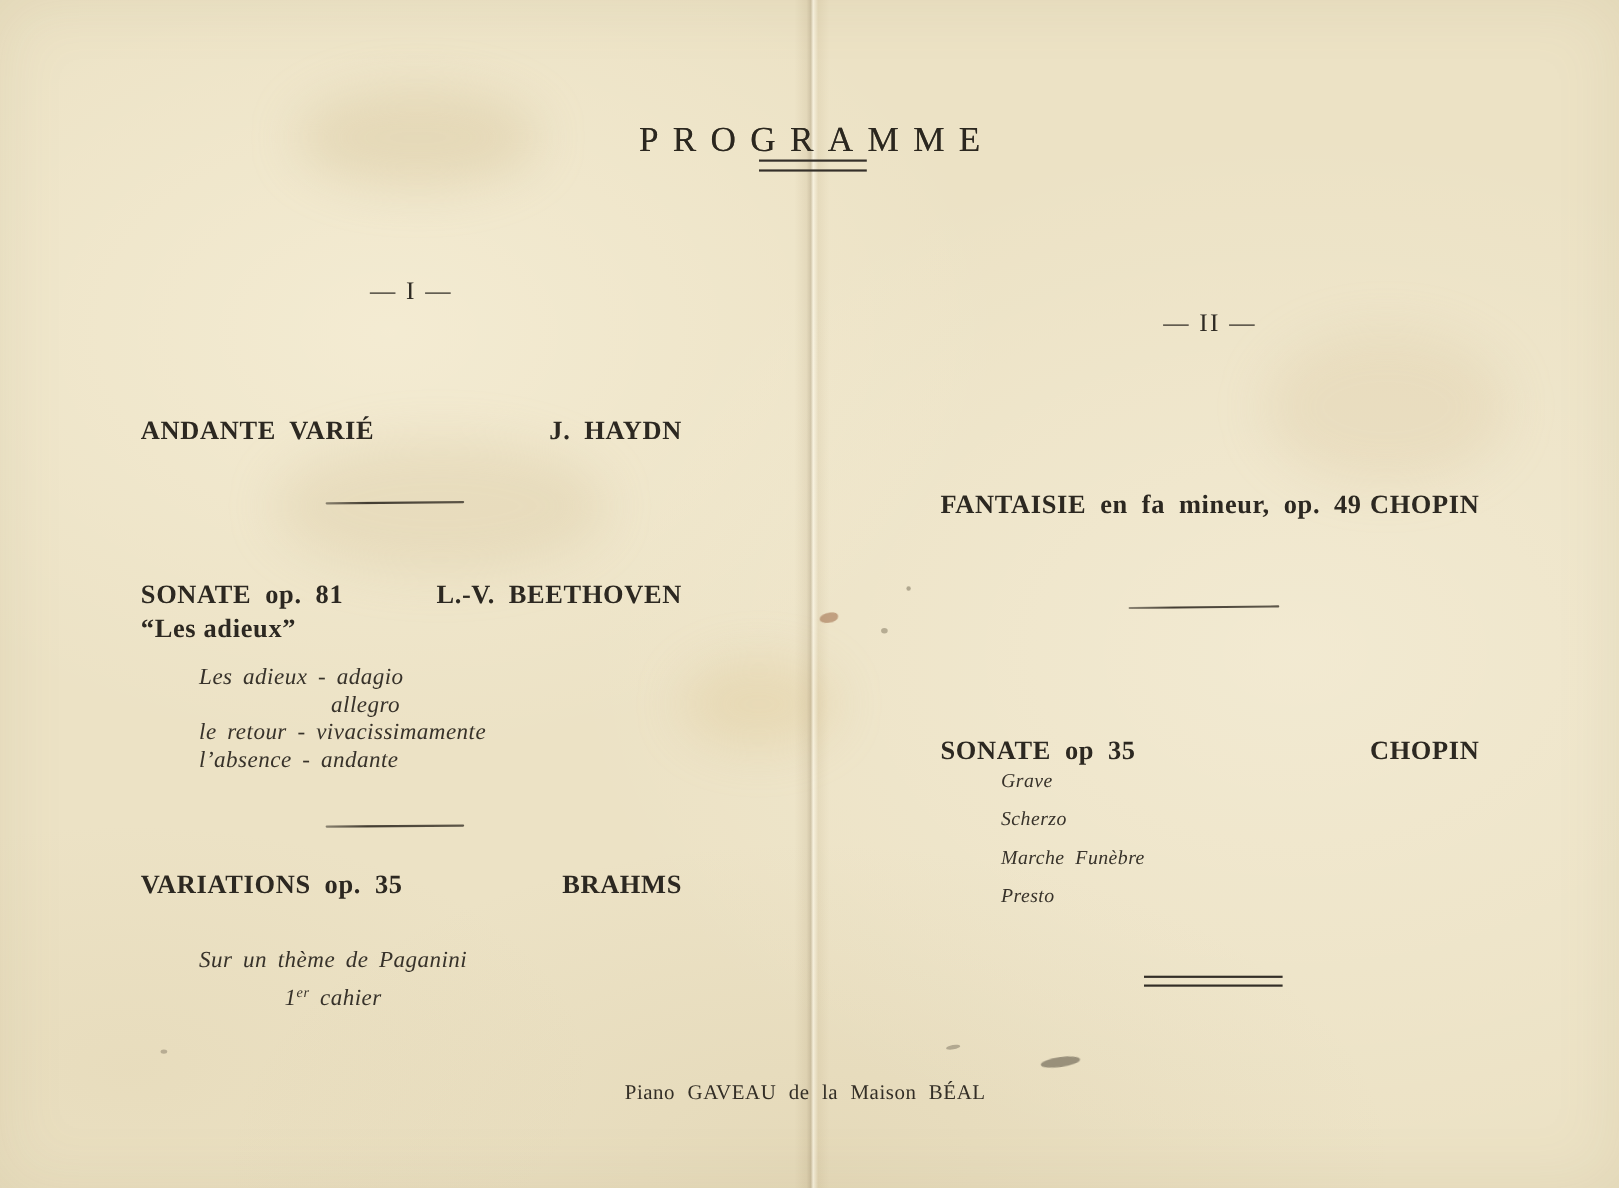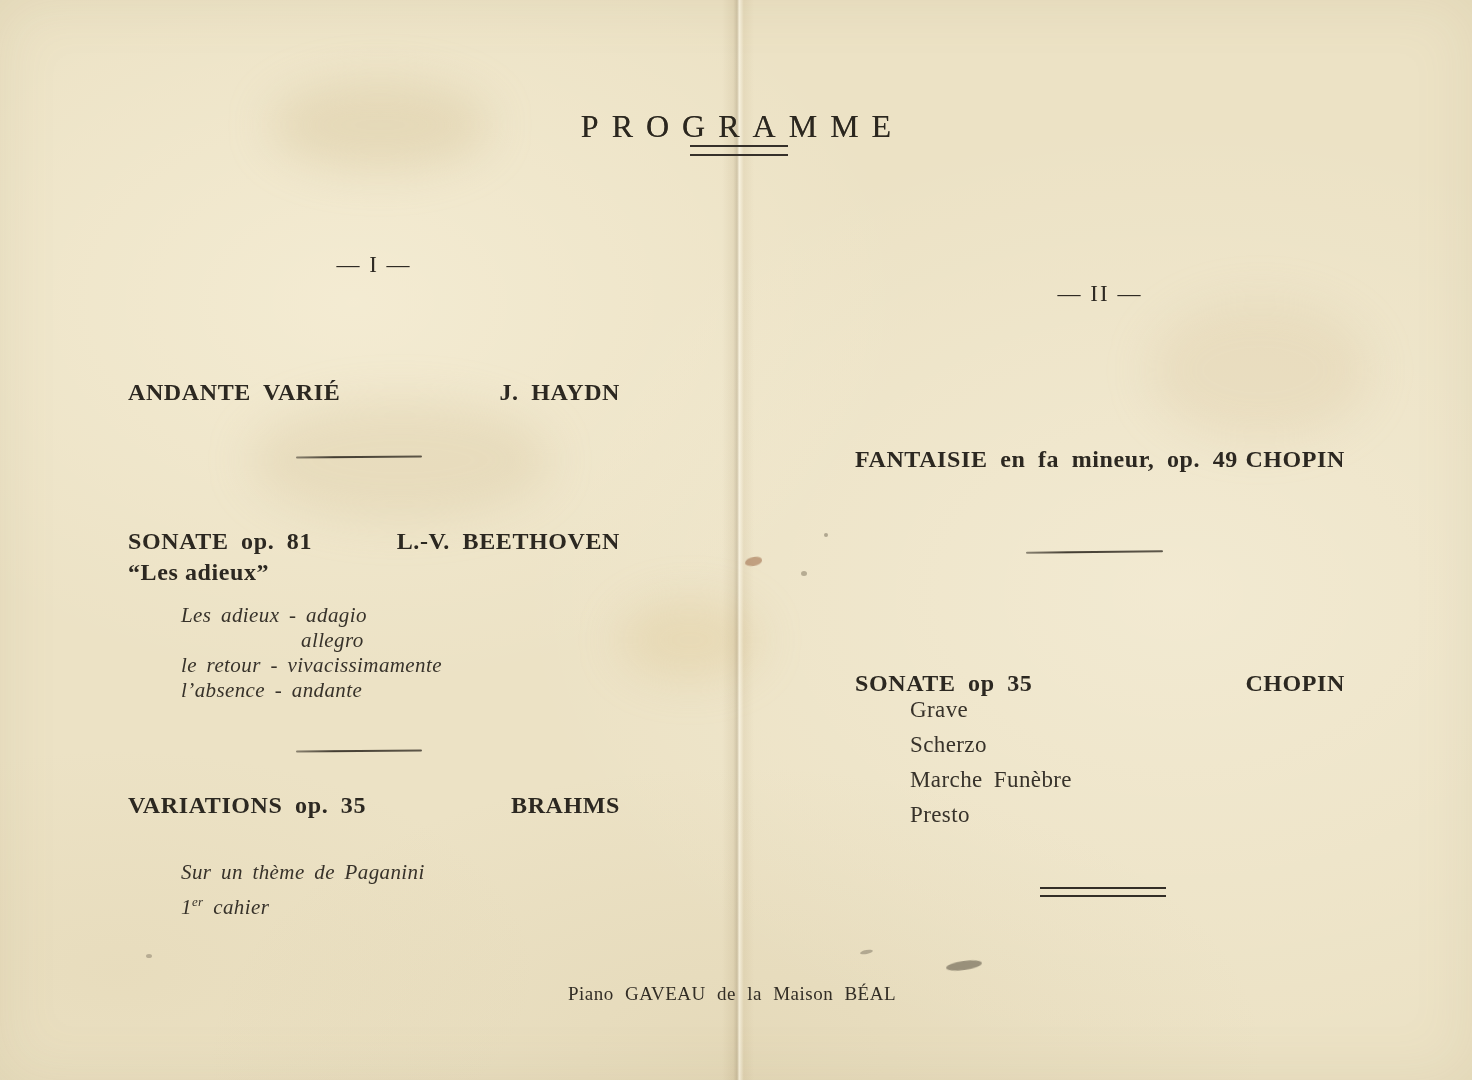--- a/index.html
+++ b/index.html
@@ -133,27 +133,29 @@
 
   .brahms-notes {
     position: absolute;
     left: 181px; top: 858px;
     font-style: italic;
     font-size: 21px;
     line-height: 29px;
     letter-spacing: 0.4px;
     word-spacing: 4px;
     color: #37322a;
+    text-align: center;
   }
   .brahms-notes sup { font-size: 13px; font-style: italic; margin-top: 21px; }
 
   .movements-chopin {
     position: absolute;
     left: 910px; top: 692px;
-    font-size: 23px;
+    font-style: italic;
+    font-size: 18px;
     line-height: 35px;
     letter-spacing: 0.4px;
     word-spacing: 5px;
     color: #37322a;
   }
 
   .rule-single {
     position: absolute;
     height: 2px;
     background: linear-gradient(90deg, rgba(58,52,42,0.55), rgba(58,52,42,0.95) 30%, rgba(58,52,42,0.8));

